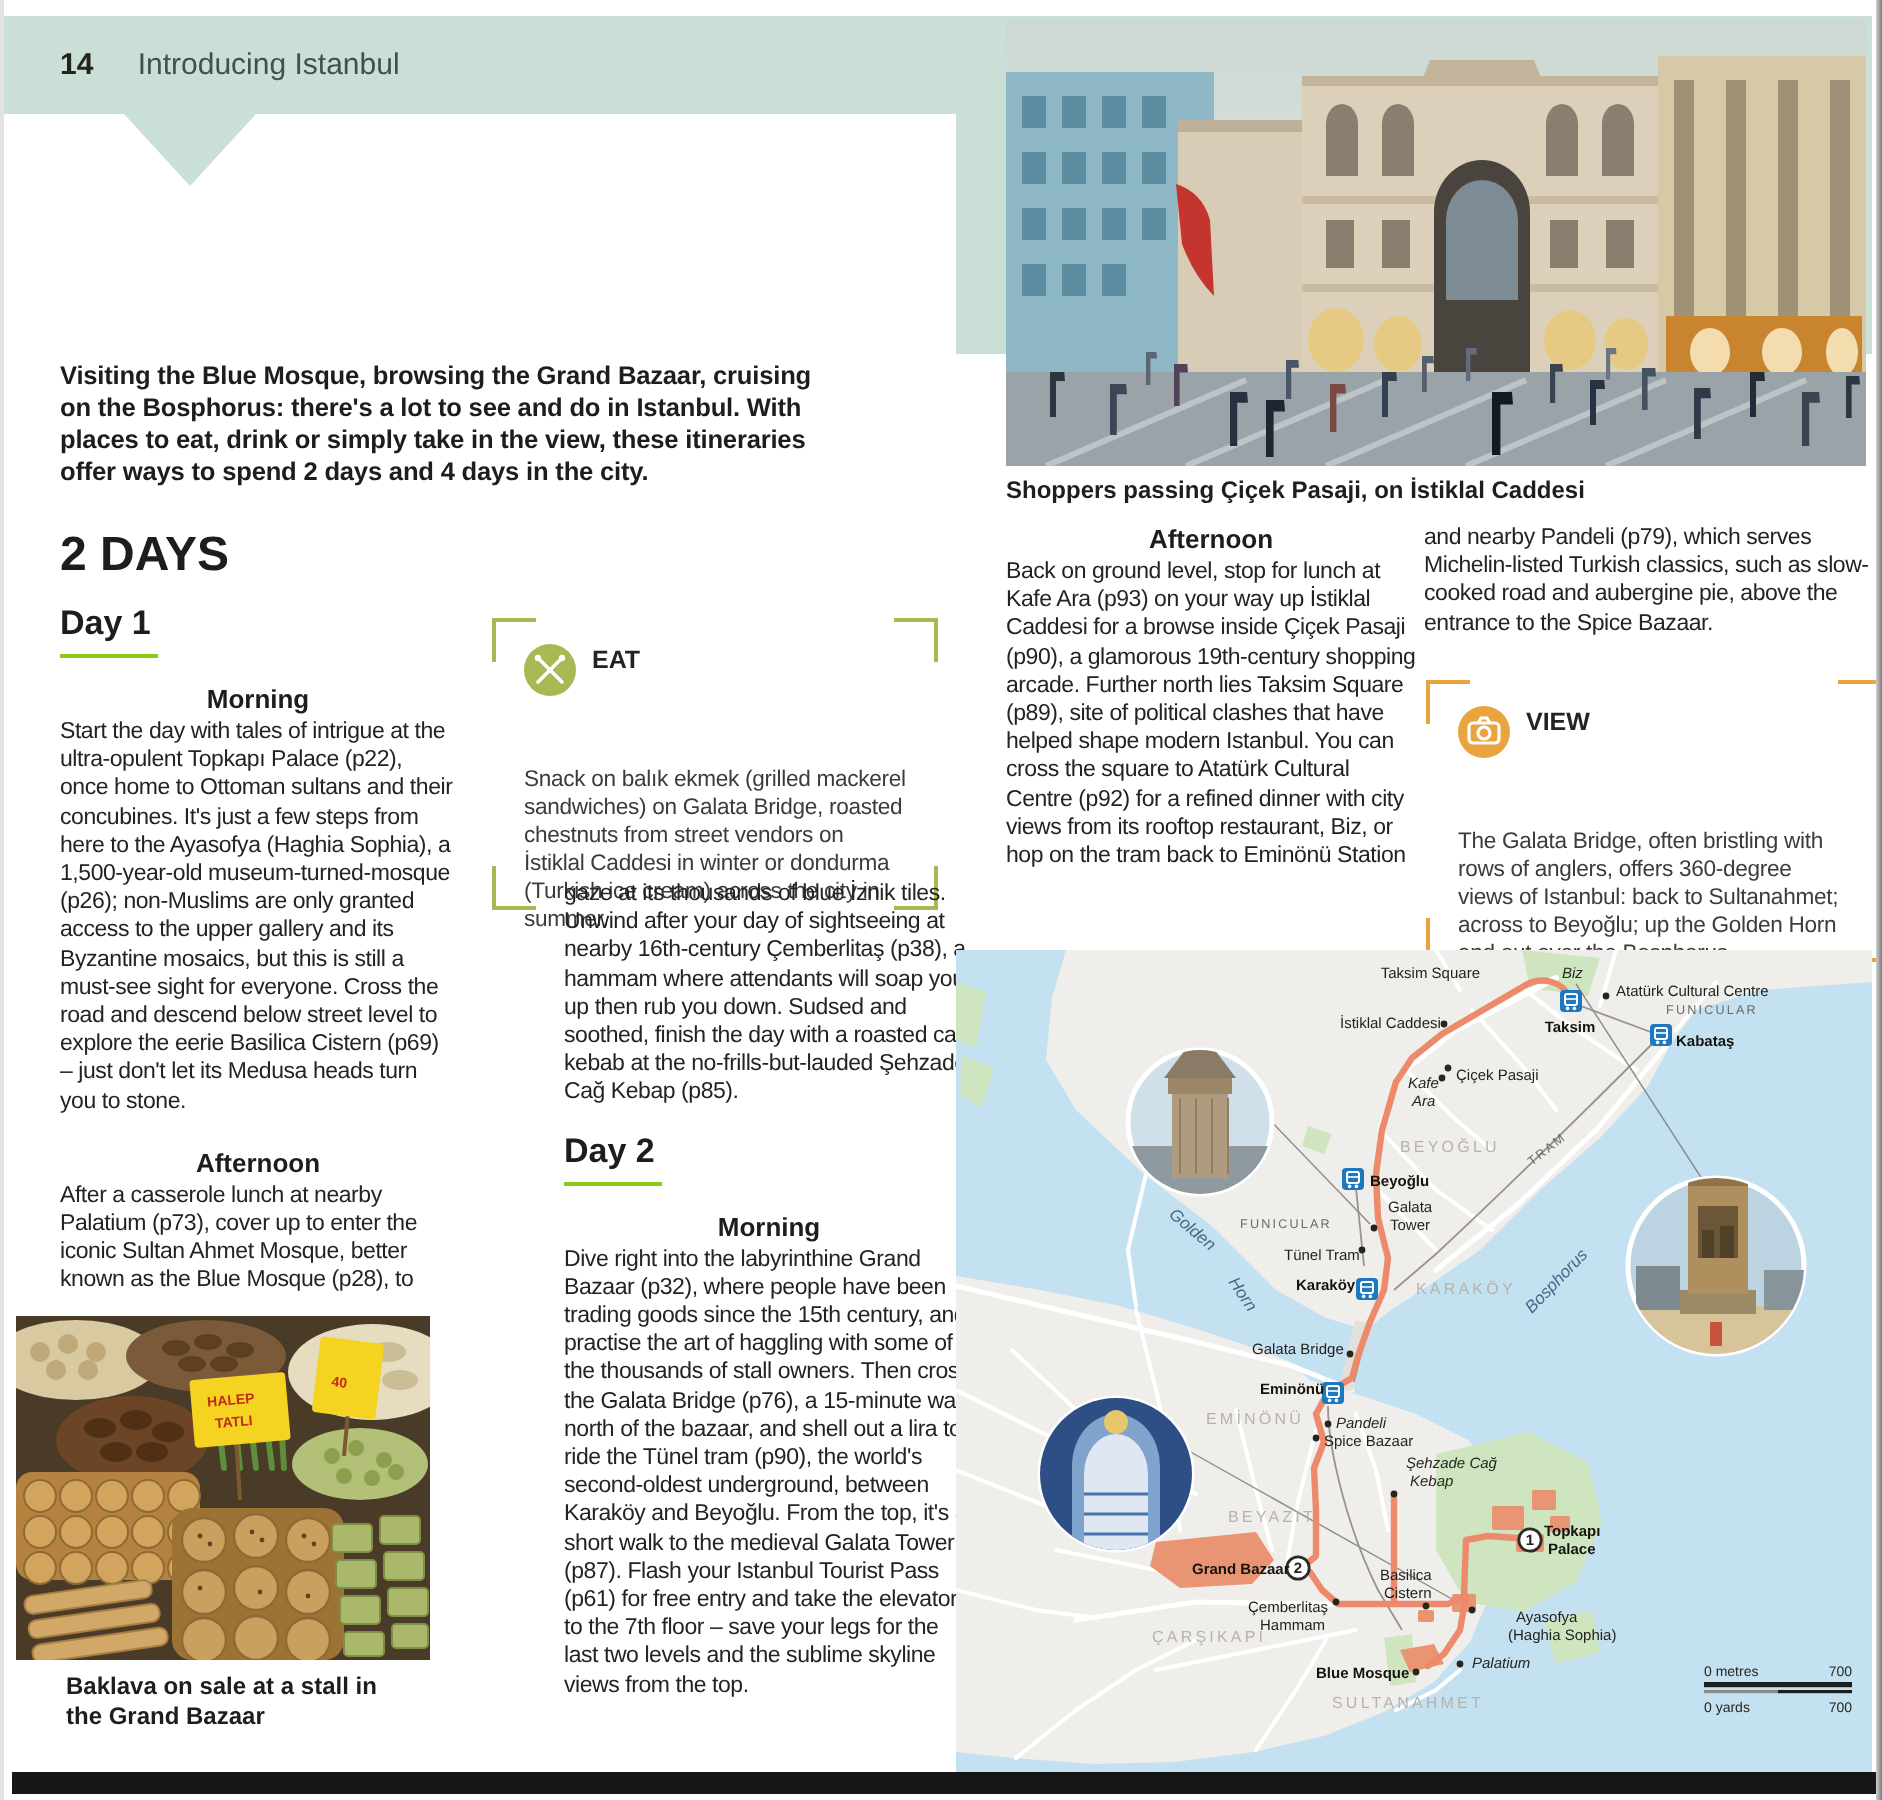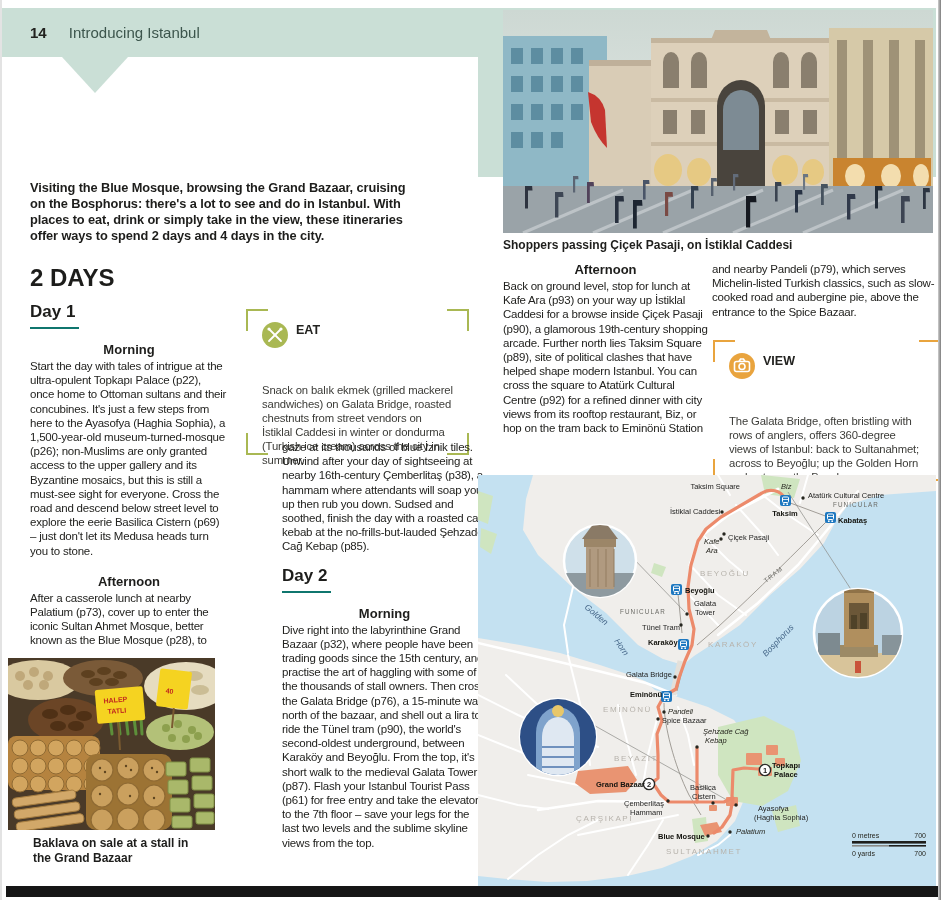--- a/index.html
+++ b/index.html
@@ -16,21 +16,21 @@
          border-left:33px solid transparent;border-right:33px solid transparent;border-top:36px solid #cadfd6;}
   .hdr{position:absolute;left:30px;top:24px;font-size:15px;}
   .hdr b{font-weight:bold;color:#22221f;margin-right:18px;}
   .hdr span{color:#3c554c;font-weight:500;}
 
   .title{position:absolute;left:28px;top:118px;font-size:42px;font-weight:900;letter-spacing:.5px;color:#1d1d1b;}
   .intro{position:absolute;left:30px;top:180px;width:385px;font-size:12.8px;font-weight:bold;
          line-height:16px;letter-spacing:-.1px;color:#1d1d1b;}
   .h2days{position:absolute;left:30px;top:264px;font-size:24px;font-weight:800;color:#1d1d1b;}
 
-  .dayhead{font-size:17px;font-weight:800;color:#1d1d1b;border-bottom:2px solid #0f766e;
+  .dayhead{font-size:17px;font-weight:800;color:#1d1d1b;border-bottom:2px solid #84cc16;
            display:inline-block;padding:0 4px 5px 0;}
   .sub{font-size:13px;font-weight:800;margin:13px 0 2px 0;color:#1d1d1b;text-align:center;}
   .body{font-size:11.5px;line-height:14.2px;letter-spacing:-.22px;color:#232320;}
   .col{position:absolute;}
   #col1{left:30px;top:302px;width:198px;}
   #col2{left:243px;top:440px;width:205px;margin-left:39px;}
   #day2blk{margin-top:12px;}
   #col3{left:503px;top:262px;width:205px;}
   #col4{left:712px;top:262px;width:228px;}
 

